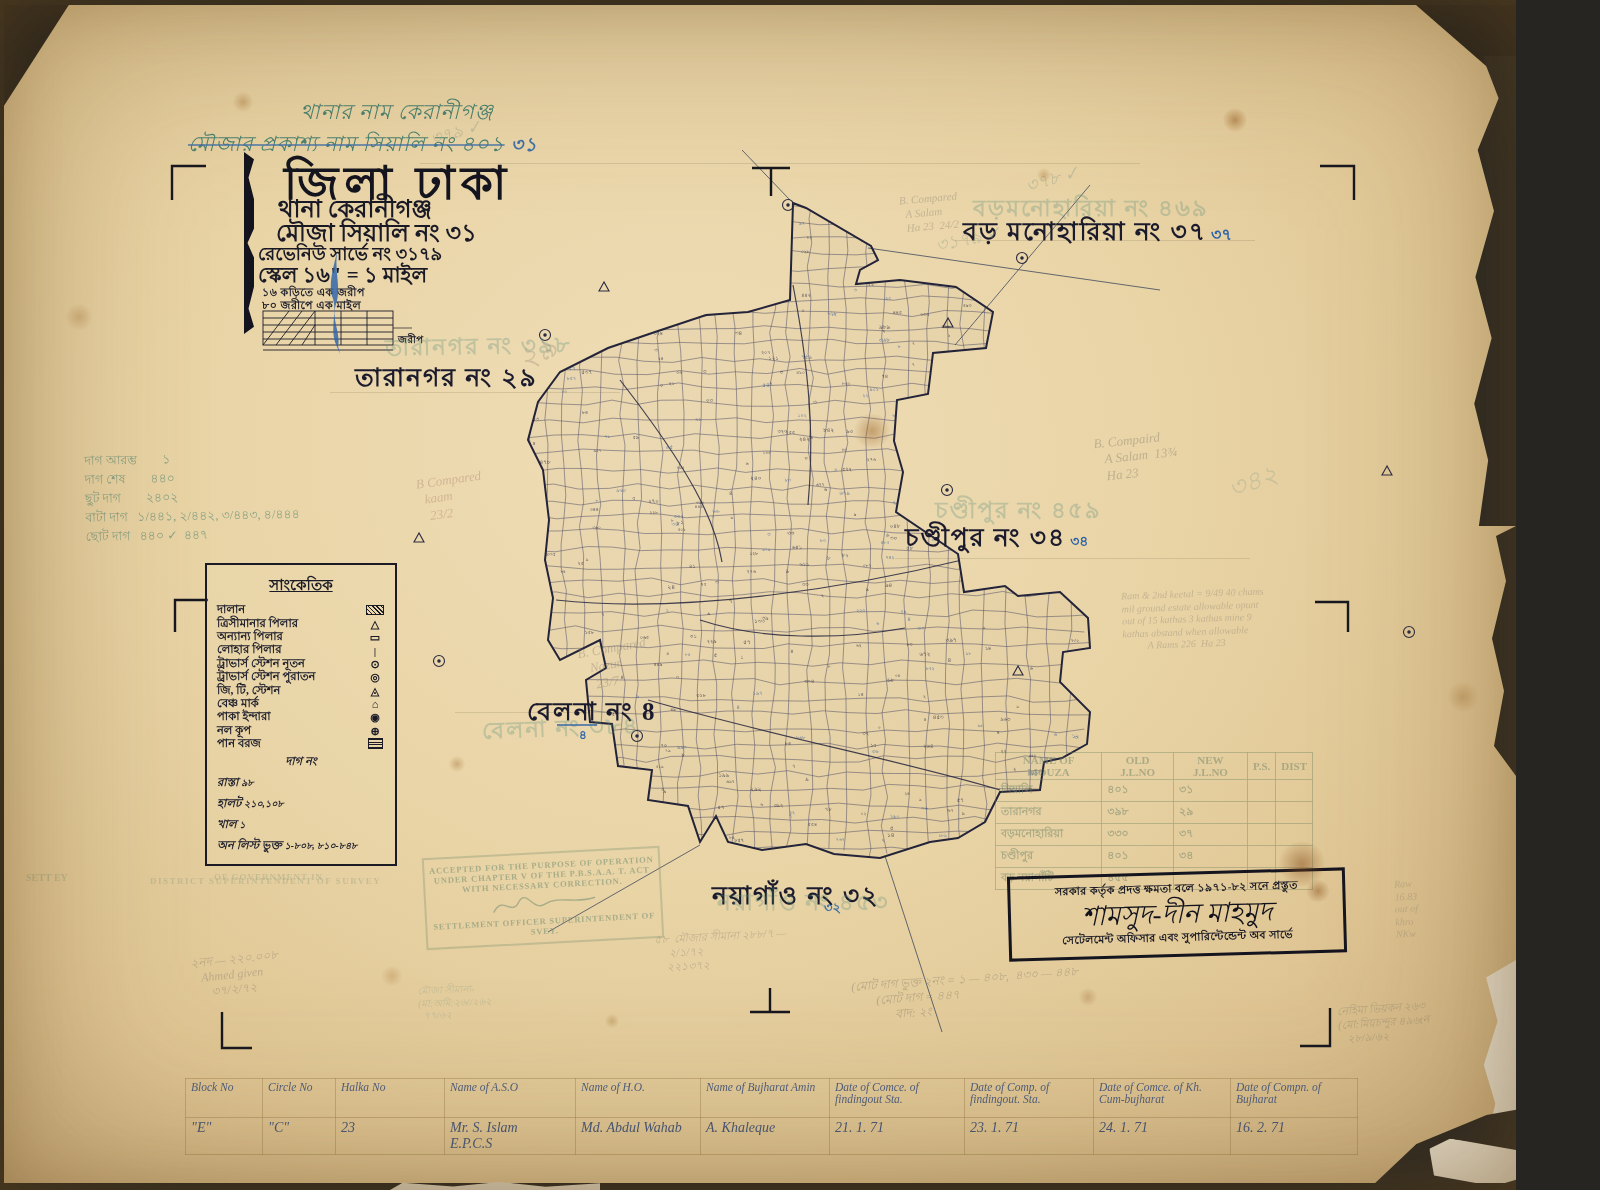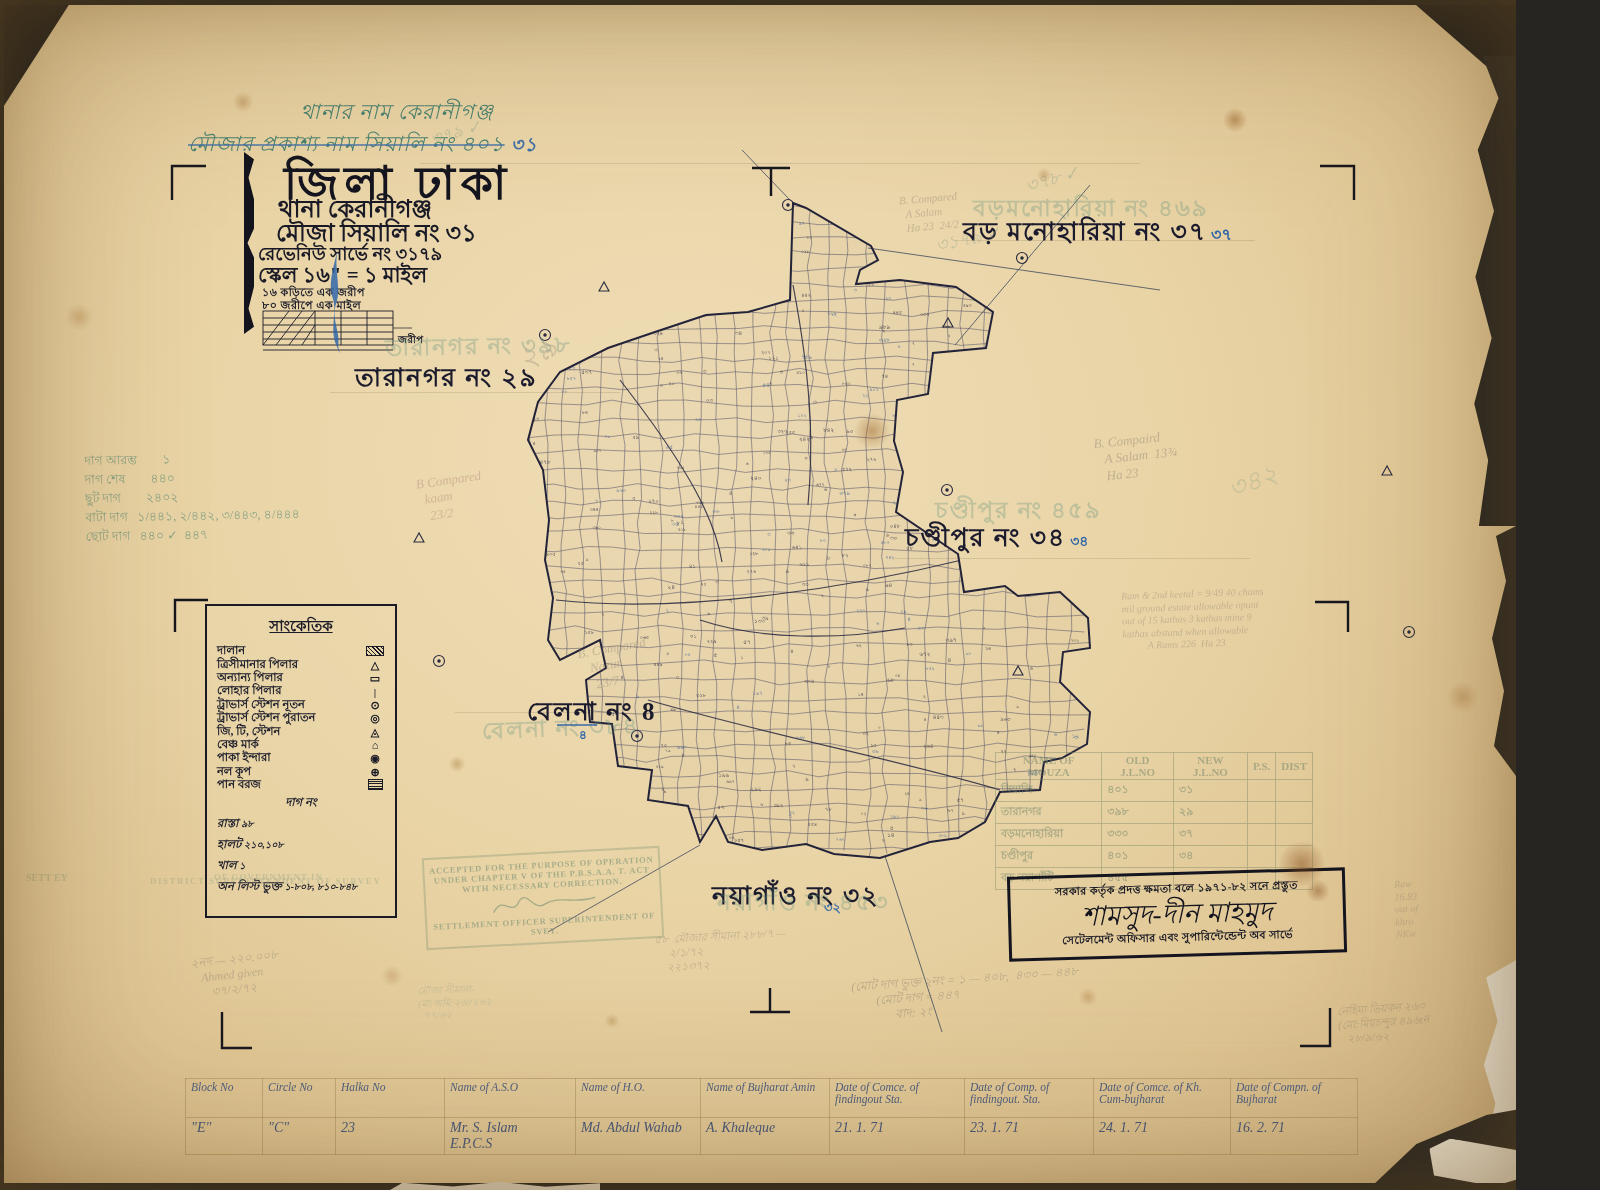--- a/index.html
+++ b/index.html
@@ -10,21 +10,21 @@
     box-shadow:inset 0 0 190px rgba(110,78,32,.45), inset 0 0 60px rgba(110,78,32,.25);}
   .abs{position:absolute;}
   .greenink{color:#3c7a68;}
   svg{display:block;}
   
   .hand-green{font-style:italic;letter-spacing:1px;color:#35776a;opacity:.88;}
   .district-title{font-weight:900;font-size:46px;letter-spacing:6px;color:#15151f;}
   .tb-line{font-weight:bold;color:#1a1a26;}
   .tb-small{font-weight:bold;font-size:11px;color:#22222e;letter-spacing:.5px;}
   
-  #legend{border:2.4px solid #1b1b26;width:168px;padding:8px 10px 19px 10px;background:rgba(235,218,175,.25);margin-top:41px;}
+  #legend{border:2.4px solid #1b1b26;width:168px;padding:8px 10px 8px 10px;background:rgba(235,218,175,.25);}
   #legend .lg-title{text-align:center;font-weight:bold;font-size:15px;text-decoration:underline;color:#1b1b26;margin-bottom:6px;}
   .lg-row{display:flex;justify-content:space-between;align-items:center;height:13.4px;font-size:11.5px;font-weight:bold;color:#22222e;}
   .lg-sym{width:20px;text-align:center;font-size:11px;color:#1b1b26;}
   .lg-extra{font-size:11.5px;font-weight:bold;color:#22222e;margin-top:2px;font-style:italic;}
   .hatch{display:inline-block;width:16px;height:8px;border:1px solid #1b1b26;
     background:repeating-linear-gradient(45deg,#1b1b26 0 1px,transparent 1px 3px);}
   .hatch2{display:inline-block;width:13px;height:9px;border:1px solid #1b1b26;
     background:repeating-linear-gradient(0deg,#1b1b26 0 1px,transparent 1px 2.5px);}
   
   .nlabel{font-weight:bold;font-size:25px;letter-spacing:2px;color:#1b1b2d;white-space:nowrap;}

